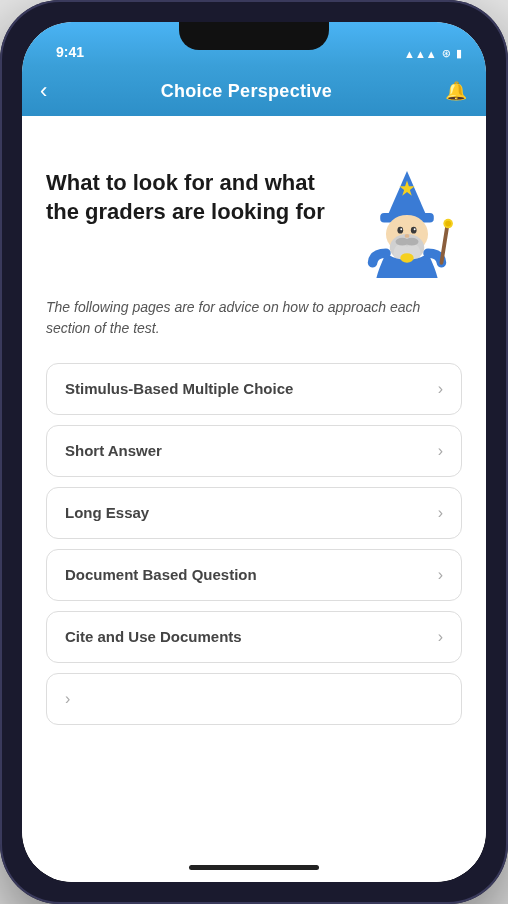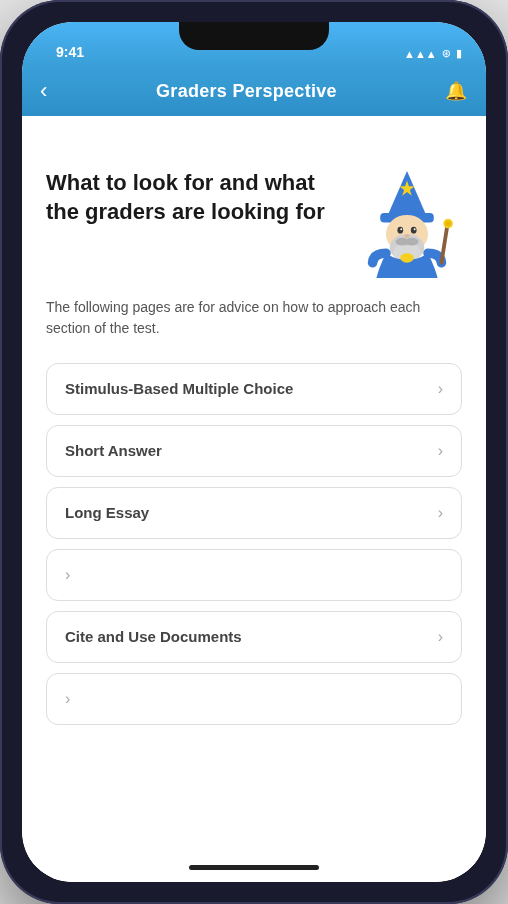--- a/index.html
+++ b/index.html
@@ -155,20 +155,21 @@
     .wizard-svg {
       width: 100px;
       height: 110px;
     }
 
     .subtitle {
       font-size: 14px;
       color: #555;
       line-height: 1.5;
       margin-bottom: 24px;
+      font-style: italic;
     }
 
     
     .menu-list {
       display: flex;
       flex-direction: column;
       gap: 10px;
     }
 
     .menu-item {
@@ -223,21 +224,21 @@
         <span class="status-time">9:41</span>
         <div class="status-icons">
           <span>▲▲▲</span>
           <span>⊛</span>
           <span>▮</span>
         </div>
       </div>
 
       <div class="header">
         <span class="header-back">‹</span>
-        <span class="header-title">Graders Perspective</span>
+        <span class="header-title">Choice Perspective</span>
         <span class="header-bell">🔔</span>
       </div>
 
       <div class="content">
 
         <div class="hero">
           <div class="hero-text">What to look for and what the graders are looking for</div>
           <div class="hero-image">
 
             <svg class="wizard-svg" viewBox="0 0 100 115" xmlns="http://www.w3.org/2000/svg">
@@ -291,20 +292,21 @@
             <span class="menu-item-label">Short Answer</span>
             <span class="menu-item-chevron">›</span>
           </div>
 
           <div class="menu-item">
             <span class="menu-item-label">Long Essay</span>
             <span class="menu-item-chevron">›</span>
           </div>
 
           <div class="menu-item">
+            <span class="menu-item-label">Document Based Question</span>
             <span class="menu-item-chevron">›</span>
           </div>
 
           <div class="menu-item">
             <span class="menu-item-label">Cite and Use Documents</span>
             <span class="menu-item-chevron">›</span>
           </div>
 
           <div class="menu-item">
             <span class="menu-item-chevron">›</span>

